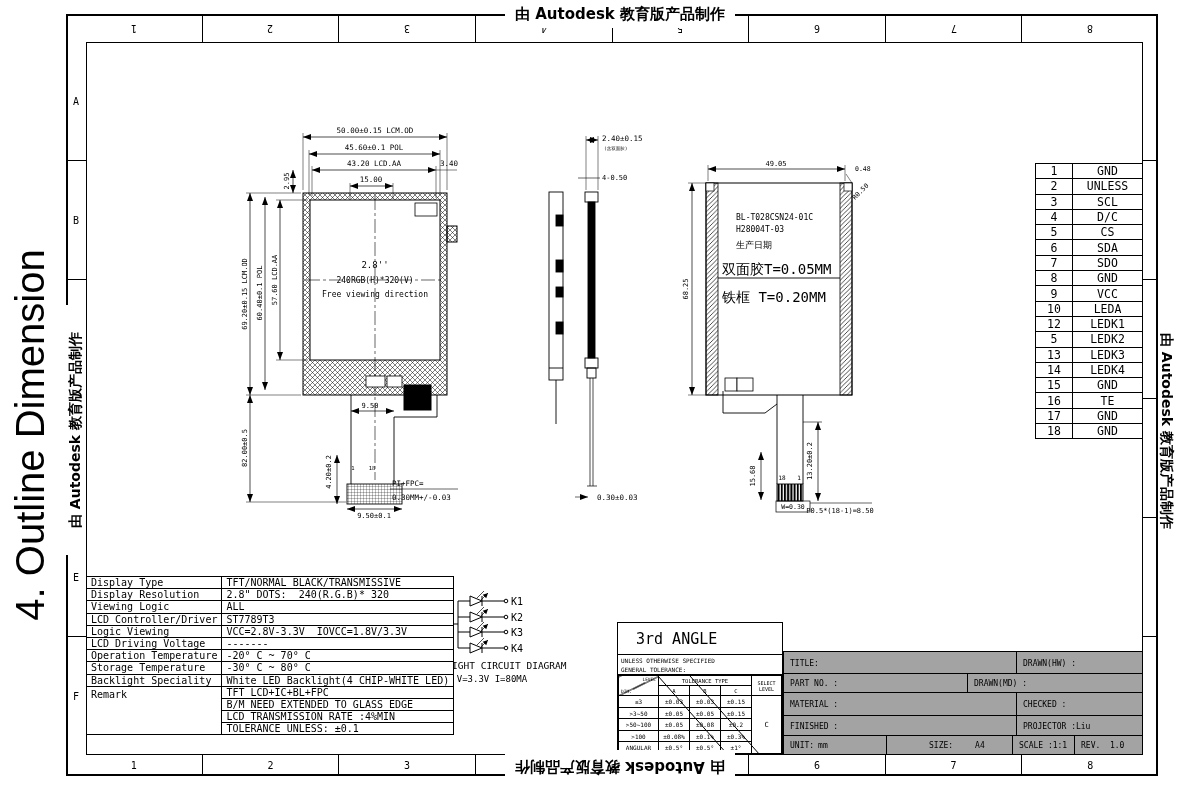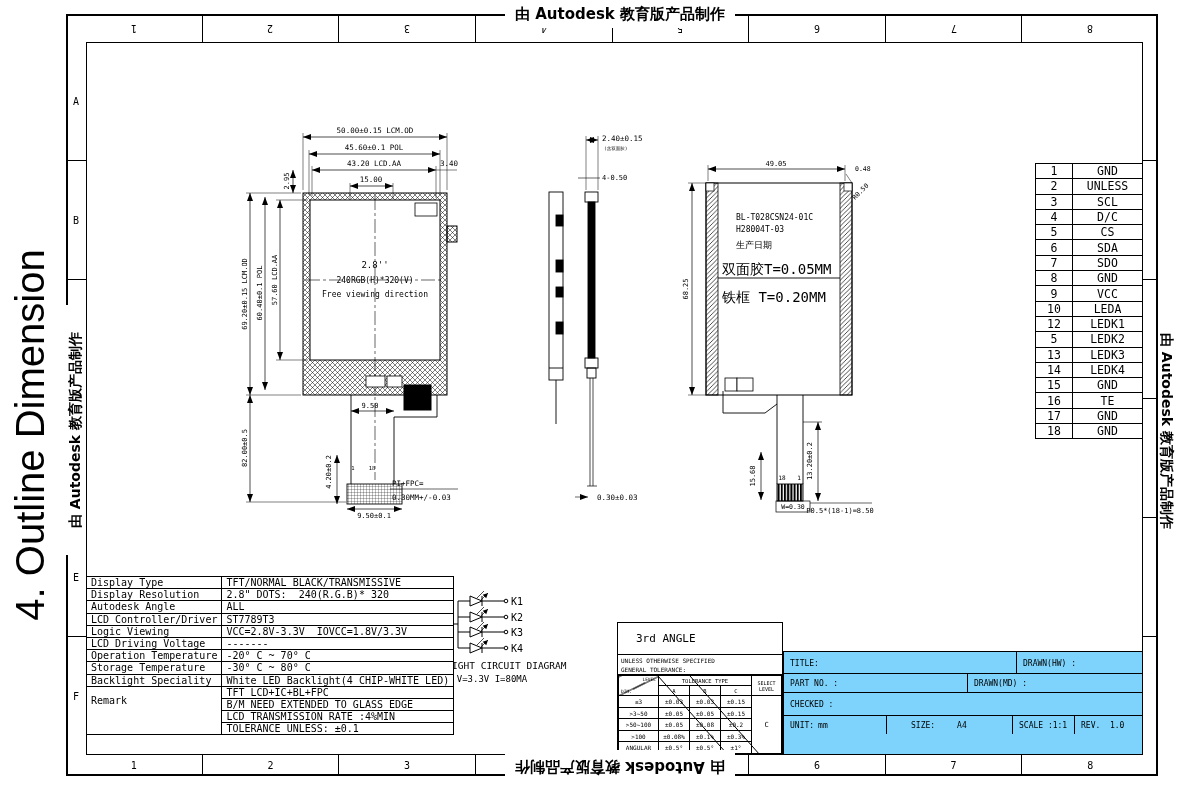--- a/index.html
+++ b/index.html
@@ -35,35 +35,35 @@
   
   table{border-collapse:collapse;background:#fff}
   td{border:1px solid #000;box-sizing:border-box}
   .pintbl{left:1035px;top:163px;width:108px}
   .pintbl td{height:15.3px;font-size:11.5px;text-align:center;padding:0}
   .pintbl td.no{width:37px}
   
   .spectbl{left:86px;top:576px;width:322px}
   .spectbl td{height:12.2px;font-size:10px;padding:0 4px;white-space:pre;overflow:hidden}
   .spectbl td.lbl{width:154px}
-  .spectbl td.rlbl{vertical-align:top;padding-top:8px}
+  .spectbl td.rlbl{vertical-align:top;padding-top:2px}
   
   .tb-left{left:617px;top:622px;width:166px;height:133px;border:1px solid #000;box-sizing:border-box;background:#fff}
   .tb-row1{height:32px;border-bottom:1px solid #000;display:flex;align-items:center;box-sizing:border-box}
-  .tb-row1 .angle-label{font-size:11px;padding-left:18px}
+  .tb-row1 .angle-label{font-size:15px;padding-left:18px}
   .tb-notes{height:20px;border-bottom:1px solid #000;box-sizing:border-box;font-size:6px;line-height:9px;padding-left:3px;padding-top:1px}
   .toltbl{width:164px;height:79px;table-layout:fixed}
   .toltbl td{font-size:6px;text-align:center;padding:0;overflow:hidden}
   .toltbl .diag{position:relative;width:40px;
      background:linear-gradient(to bottom right,transparent 48.5%,#000 48.5%,#000 51.5%,transparent 51.5%)}
   .toltbl .diag .lv{position:absolute;top:1px;right:2px;font-size:4.5px}
   .toltbl .diag .dm{position:absolute;bottom:1px;left:2px;font-size:4.5px}
   .toltbl .sel{font-size:5px;line-height:6px;width:30px}
   .toltbl .hdr{font-size:5.5px}
-  .tb-right{left:783px;top:651px;width:360px;height:104px;border:1px solid #000;box-sizing:border-box;background:#7dd3fc;font-size:8px}
+  .tb-right{left:783px;top:651px;width:360px;height:104px;border:1px solid #000;box-sizing:border-box;background:#a3a3a3;font-size:8px}
   .tbr-row{display:flex;box-sizing:border-box}
   .tbr-row .c{box-sizing:border-box;display:flex;align-items:center;padding-left:6px;white-space:pre}
   .bb{border-bottom:1px solid #000}
   .br{border-right:1px solid #000}
   .strike-overlay{left:617px;top:676px;width:166px;height:79px;pointer-events:none}
   svg text{font-family:"DejaVu Sans Mono",monospace;fill:#000}
 </style>
 </head>
 <body>
 
@@ -425,21 +425,21 @@
     <tbody>
         <tr>
           <td class="lbl">Display Type</td>
           <td>TFT/NORMAL BLACK/TRANSMISSIVE</td>
         </tr>
     <tr>
           <td class="lbl">Display Resolution</td>
           <td>2.8" DOTS:  240(R.G.B)* 320</td>
         </tr>
     <tr>
-          <td class="lbl">Autodesk Angle</td>
+          <td class="lbl">Viewing Logic</td>
           <td>ALL</td>
         </tr>
     <tr>
           <td class="lbl">LCD Controller/Driver</td>
           <td>ST7789T3</td>
         </tr>
     <tr>
           <td class="lbl">Logic Viewing</td>
           <td>VCC=2.8V-3.3V  IOVCC=1.8V/3.3V</td>
         </tr>
@@ -544,28 +544,33 @@
   <div class="abs tb-right">
     <div class="tbr-row bb" style="height:22px">
       <div class="c br" style="width:233px;height:22px">TITLE:</div>
       <div class="c" style="flex:1;height:22px">DRAWN(HW) :</div>
     </div>
     <div class="tbr-row bb" style="height:19px">
       <div class="c br" style="width:184px;height:19px">PART NO. :</div>
       <div class="c" style="flex:1;height:19px">DRAWN(MD) :</div>
     </div>
     <div class="tbr-row bb" style="height:23px">
+      <div class="c br" style="width:233px;height:23px">MATERIAL :</div>
       <div class="c" style="flex:1;height:23px">CHECKED :</div>
+    </div>
+    <div class="tbr-row bb" style="height:20px">
+      <div class="c br" style="width:233px;height:20px">FINISHED :</div>
+      <div class="c" style="flex:1;height:20px">PROJECTOR :Liu</div>
     </div>
     <div class="tbr-row" style="height:18px">
       <div class="c br" style="width:103px;height:18px">
         <span>UNIT:</span><span style="margin-left:4px">mm</span>
       </div>
       <div class="c br" style="width:126px;height:18px">
-        <span style="margin-left:18px">SIZE:</span><span style="margin-left:22px">A4</span>
+        <span style="margin-left:36px">SIZE:</span><span style="margin-left:22px">A4</span>
       </div>
       <div class="c br" style="width:62px;height:18px">SCALE :1:1</div>
       <div class="c" style="flex:1;height:18px">REV.  1.0</div>
     </div>
   </div>
 
   <div class="abs wm top">由 Autodesk 教育版产品制作</div>
   <div class="abs wm bottom">由 Autodesk 教育版产品制作</div>
   <div class="abs wm side leftw">由 Autodesk 教育版产品制作</div>
   <div class="abs wm side rightw">由 Autodesk 教育版产品制作</div>

